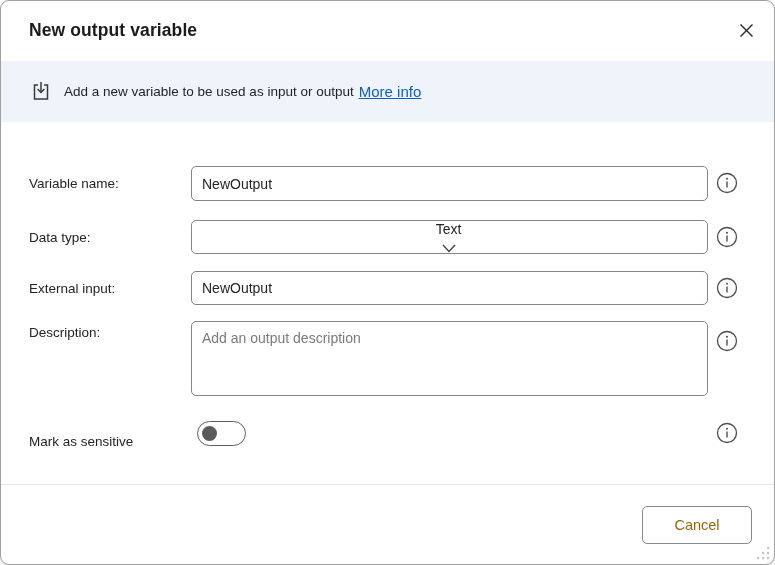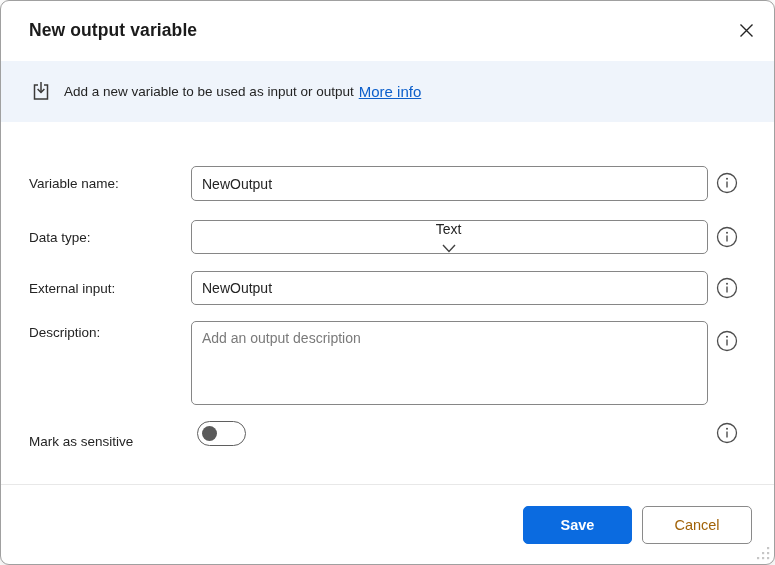--- a/index.html
+++ b/index.html
@@ -60,21 +60,21 @@
   }
   .select {
     position: absolute; left: 190px; width: 517px; height: 34px;
     border: 1px solid #868686; border-radius: 5px;
     background: #fff; cursor: pointer;
     display: flex; align-items: center;
     padding: 0 12px 0 10px; font-size: 14px; color: #242424; flex-direction: column;
   }
   .select .select-value { flex: 1 1 auto; }
   .textarea {
-    position: absolute; left: 190px; top: 320px; width: 517px; height: 84px;
+    position: absolute; left: 190px; top: 320px; width: 517px; height: 75px;
     border: 1px solid #868686; border-radius: 5px;
     padding: 8px 10px; font-size: 14px; color: #0c4a6e;
     font-family: "Liberation Sans", "DejaVu Sans", sans-serif;
     background: #fff; resize: none; outline: none;
   }
   .textarea::placeholder, .text-input::placeholder { color: #7a7a7a; opacity: 1; }
   .info-btn {
     position: absolute; left: 714px;
     width: 24px; height: 24px;
     background: transparent; border: none; padding: 0;
@@ -207,21 +207,20 @@
     <span style="display:flex;">
       <svg width="22" height="22" viewBox="0 0 22 22">
         <circle cx="11" cy="11" r="9.5" fill="none" stroke="#4d4d4d" stroke-width="1.3"></circle>
         <circle cx="11" cy="6.8" r="1" fill="#4d4d4d"></circle>
         <path d="M11 9.5 V15.5" stroke="#4d4d4d" stroke-width="1.4"></path>
       </svg>
     </span>
   </button>
 
   <div class="footer-sep"></div>
-  <button class="btn btn-save">Save</button>
   <button class="btn btn-cancel">Cancel</button>
 
   <div class="resize-grip">
     <svg width="15" height="15" viewBox="0 0 15 15">
       <rect x="11" y="1" width="2.2" height="2.2" fill="#c6c6c6"></rect>
       <rect x="6" y="6" width="2.2" height="2.2" fill="#c6c6c6"></rect>
       <rect x="11" y="6" width="2.2" height="2.2" fill="#c6c6c6"></rect>
       <rect x="1" y="11" width="2.2" height="2.2" fill="#c6c6c6"></rect>
       <rect x="6" y="11" width="2.2" height="2.2" fill="#c6c6c6"></rect>
       <rect x="11" y="11" width="2.2" height="2.2" fill="#c6c6c6"></rect>

